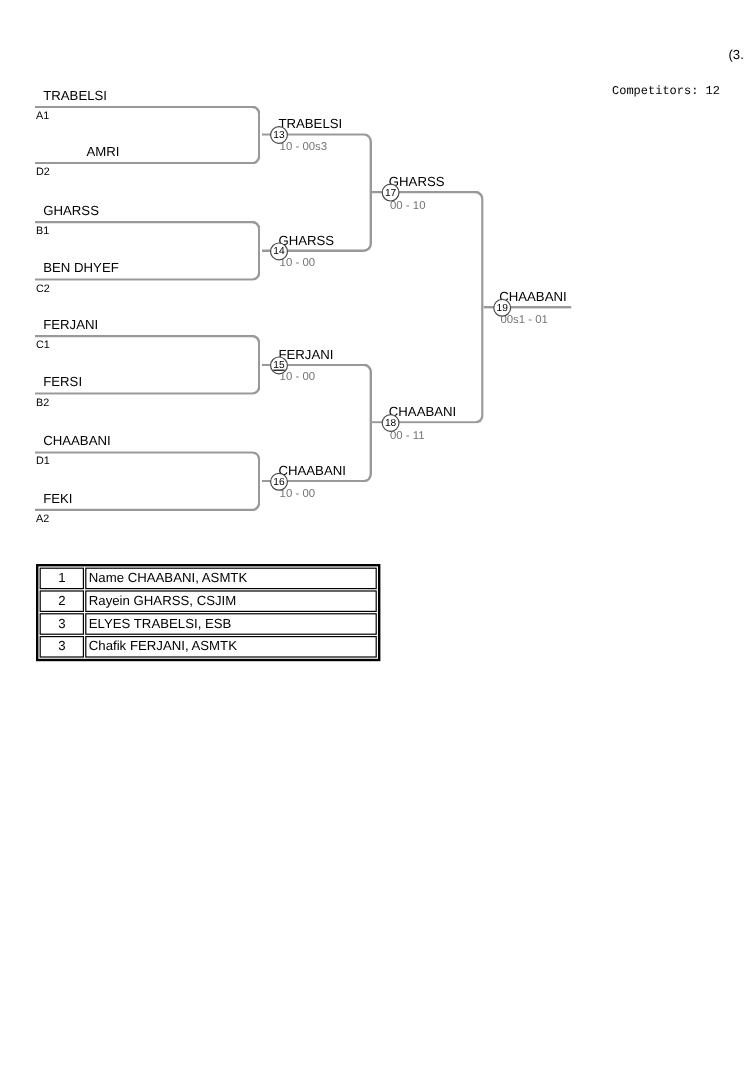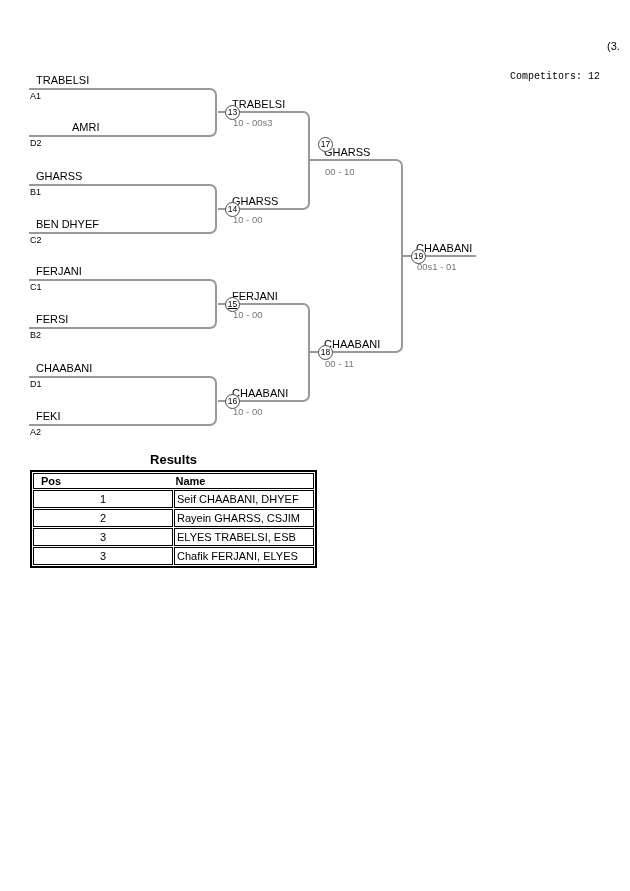--- a/index.html
+++ b/index.html
@@ -85,58 +85,49 @@
   <div class="bx" style="left:29px;top:376px;width:188px;height:50px;"></div>
   <div class="bname" style="left:36px;top:362px;">CHAABANI</div>
   <div class="seed" style="left:30px;top:379px;">D1</div>
   <div class="bname" style="left:36px;top:410px;">FEKI</div>
   <div class="seed" style="left:30px;top:427px;">A2</div>
   <div class="circle" style="left:209px;top:394px;">16</div>
   <div class="bname" style="left:232px;top:387px;">CHAABANI</div>
   <div class="score" style="left:233px;top:406px;">10 - 00</div>
 
   <div class="bx" style="left:218px;top:111px;width:92px;height:99px;"></div>
-  <div class="circle" style="left:302px;top:137px;">17</div>
+  <div class="circle" style="left:302px;top:153px;">17</div>
   <div class="bname" style="left:324px;top:146px;">GHARSS</div>
   <div class="score" style="left:325px;top:166px;">00 - 10</div>
 
   <div class="bx" style="left:218px;top:303px;width:92px;height:99px;"></div>
   <div class="circle" style="left:302px;top:345px;">18</div>
   <div class="bname" style="left:324px;top:338px;">CHAABANI</div>
   <div class="score" style="left:325px;top:358px;">00 - 11</div>
 
   <div class="bx" style="left:308px;top:159px;width:95px;height:194px;"></div>
   <div class="wline" style="left:403px;top:255px;width:73px;"></div>
   <div class="circle" style="left:395px;top:249px;">19</div>
   <div class="bname" style="left:416px;top:242px;">CHAABANI</div>
   <div class="score" style="left:417px;top:261px;">00s1 - 01</div>
 
-  <div class="results-title">Results</div>
   <table class="results">
     <tbody>
-        <tr>
-      <th colspan="2">
-        <div class="hdr-flex">
-          <span class="hdr-pos">Pos</span>
-          <span class="hdr-name">Name</span>
-        </div>
-      </th>
-    </tr>
     <tr>
       <td class="pos-cell">1</td>
-      <td class="name-cell">Seif CHAABANI, DHYEF</td>
+      <td class="name-cell">Name CHAABANI, ASMTK</td>
     </tr>
     <tr>
       <td class="pos-cell">2</td>
       <td class="name-cell">Rayein GHARSS, CSJIM</td>
     </tr>
     <tr>
       <td class="pos-cell">3</td>
       <td class="name-cell">ELYES TRABELSI, ESB</td>
     </tr>
     <tr>
       <td class="pos-cell">3</td>
-      <td class="name-cell">Chafik FERJANI, ELYES</td>
+      <td class="name-cell">Chafik FERJANI, ASMTK</td>
     </tr>
   </tbody>
     </table>
 
 </div>
 
 </body></html>

